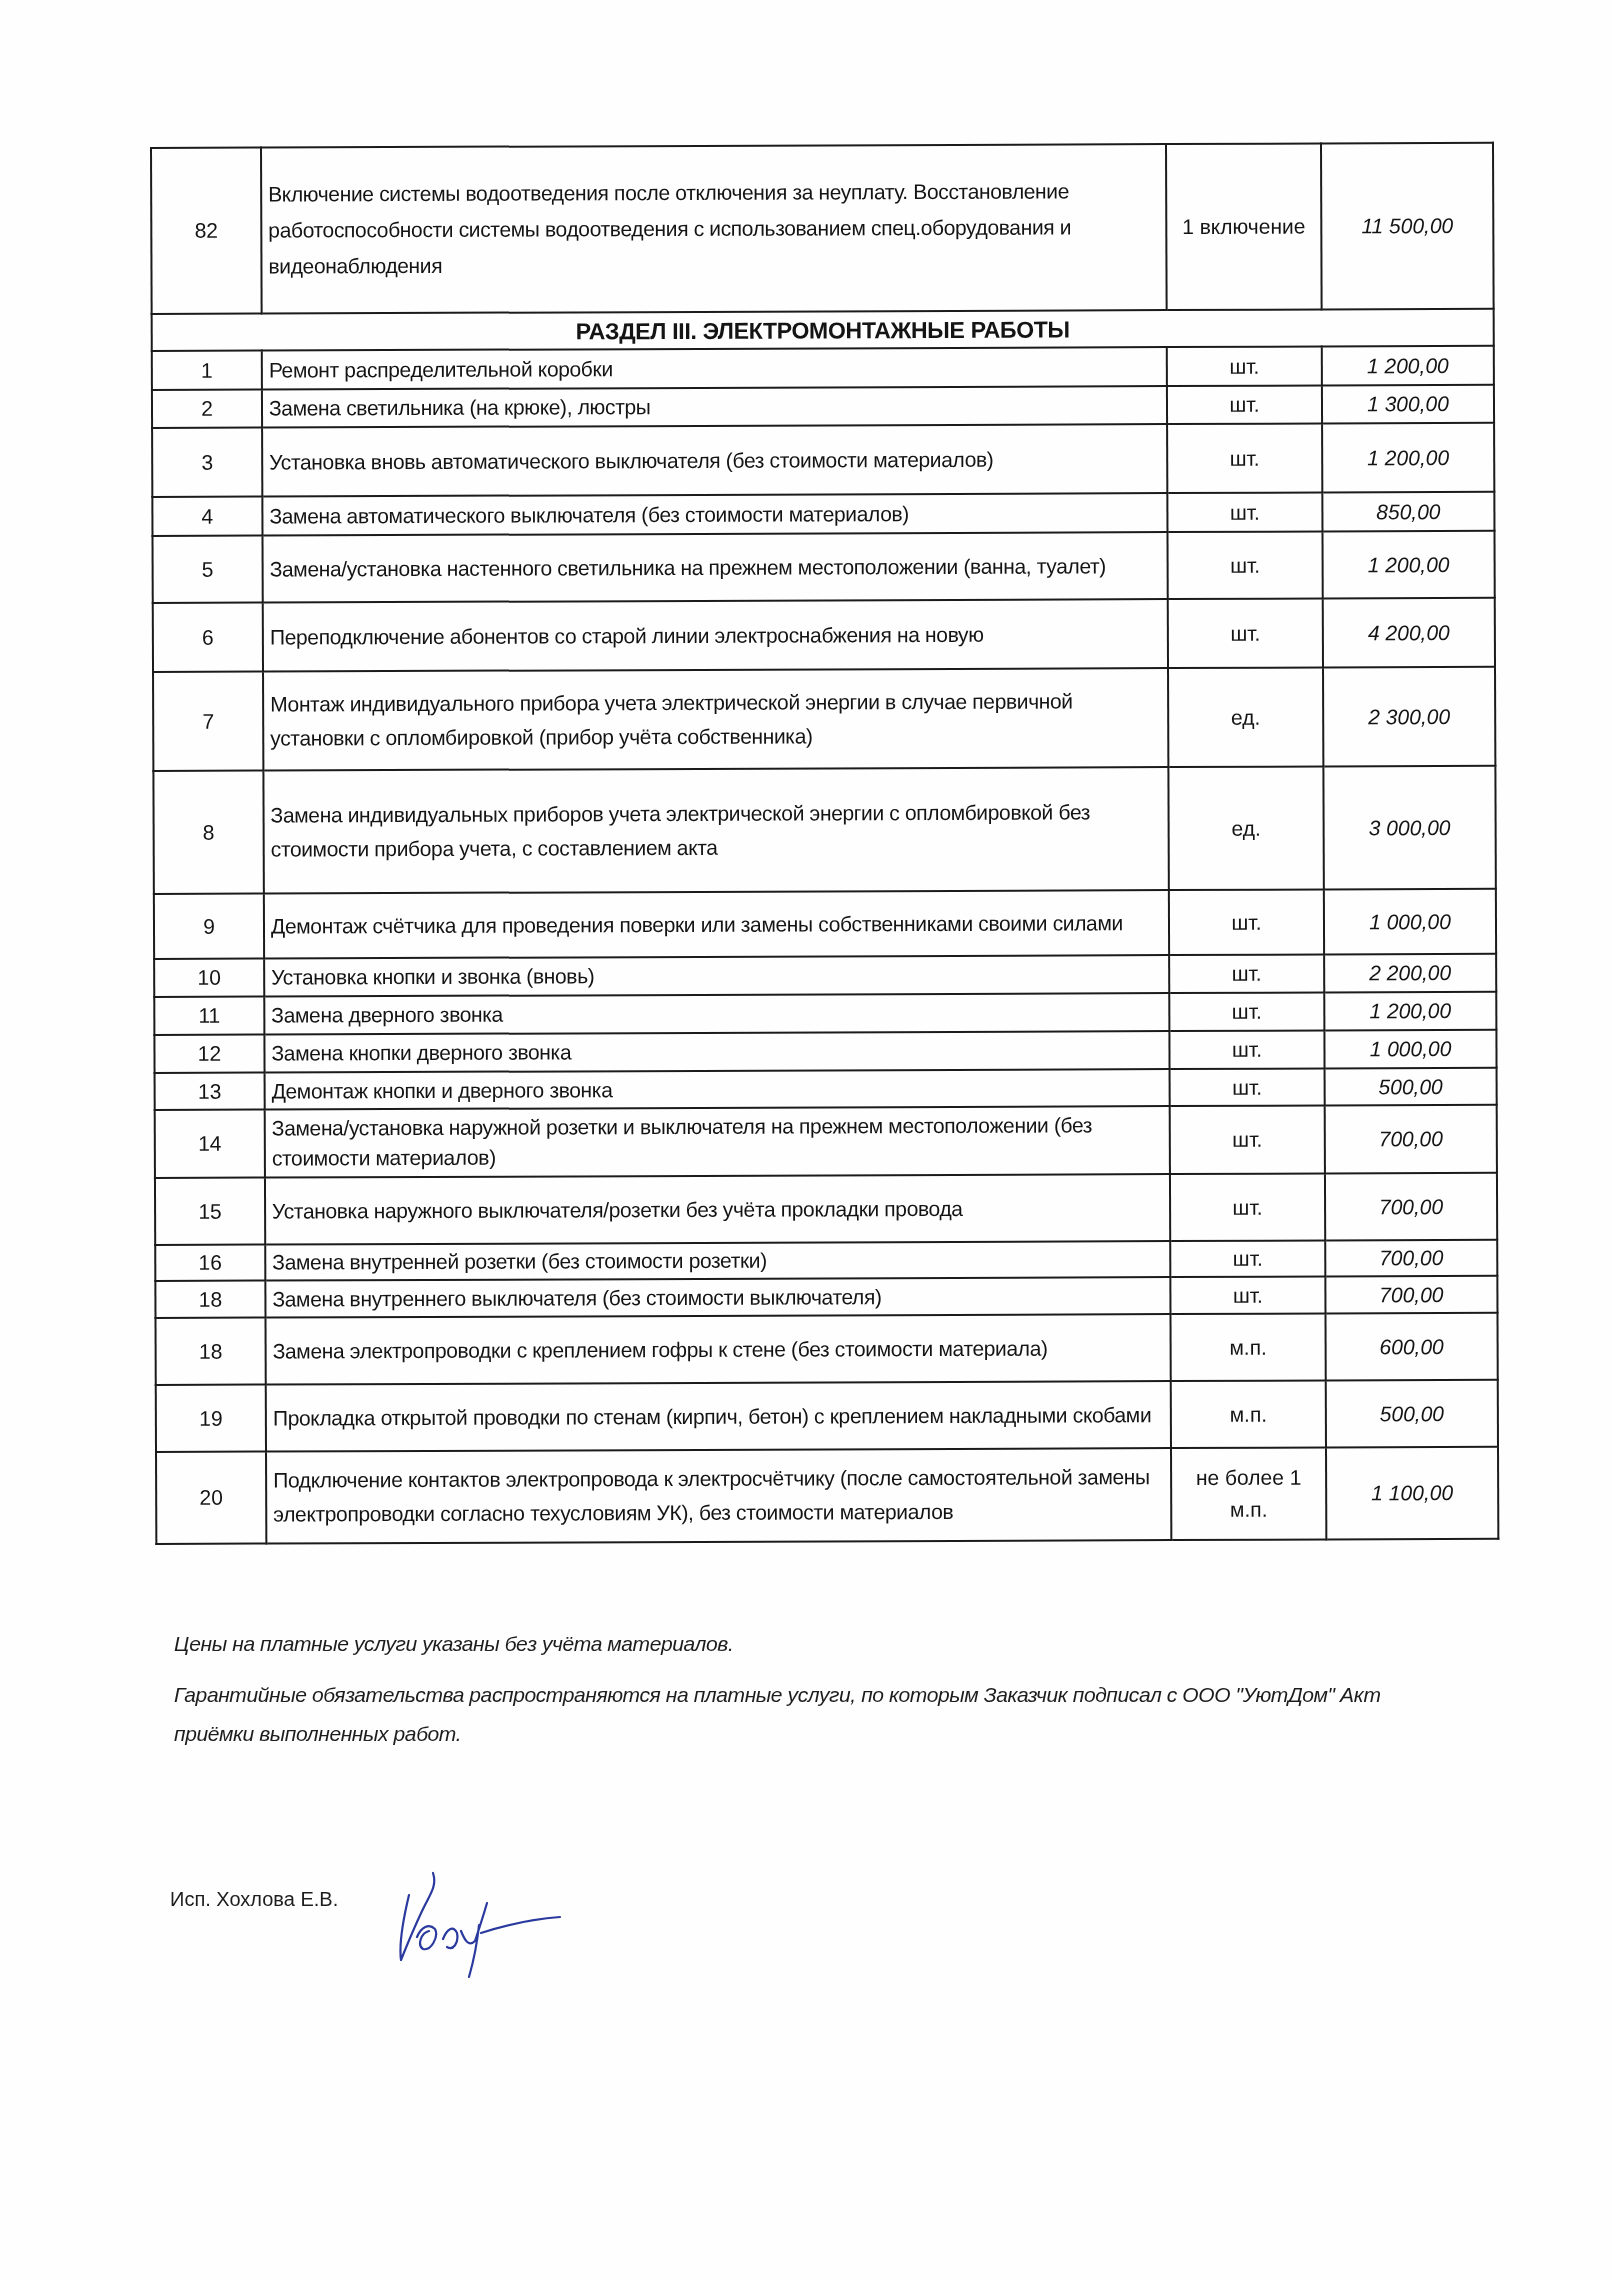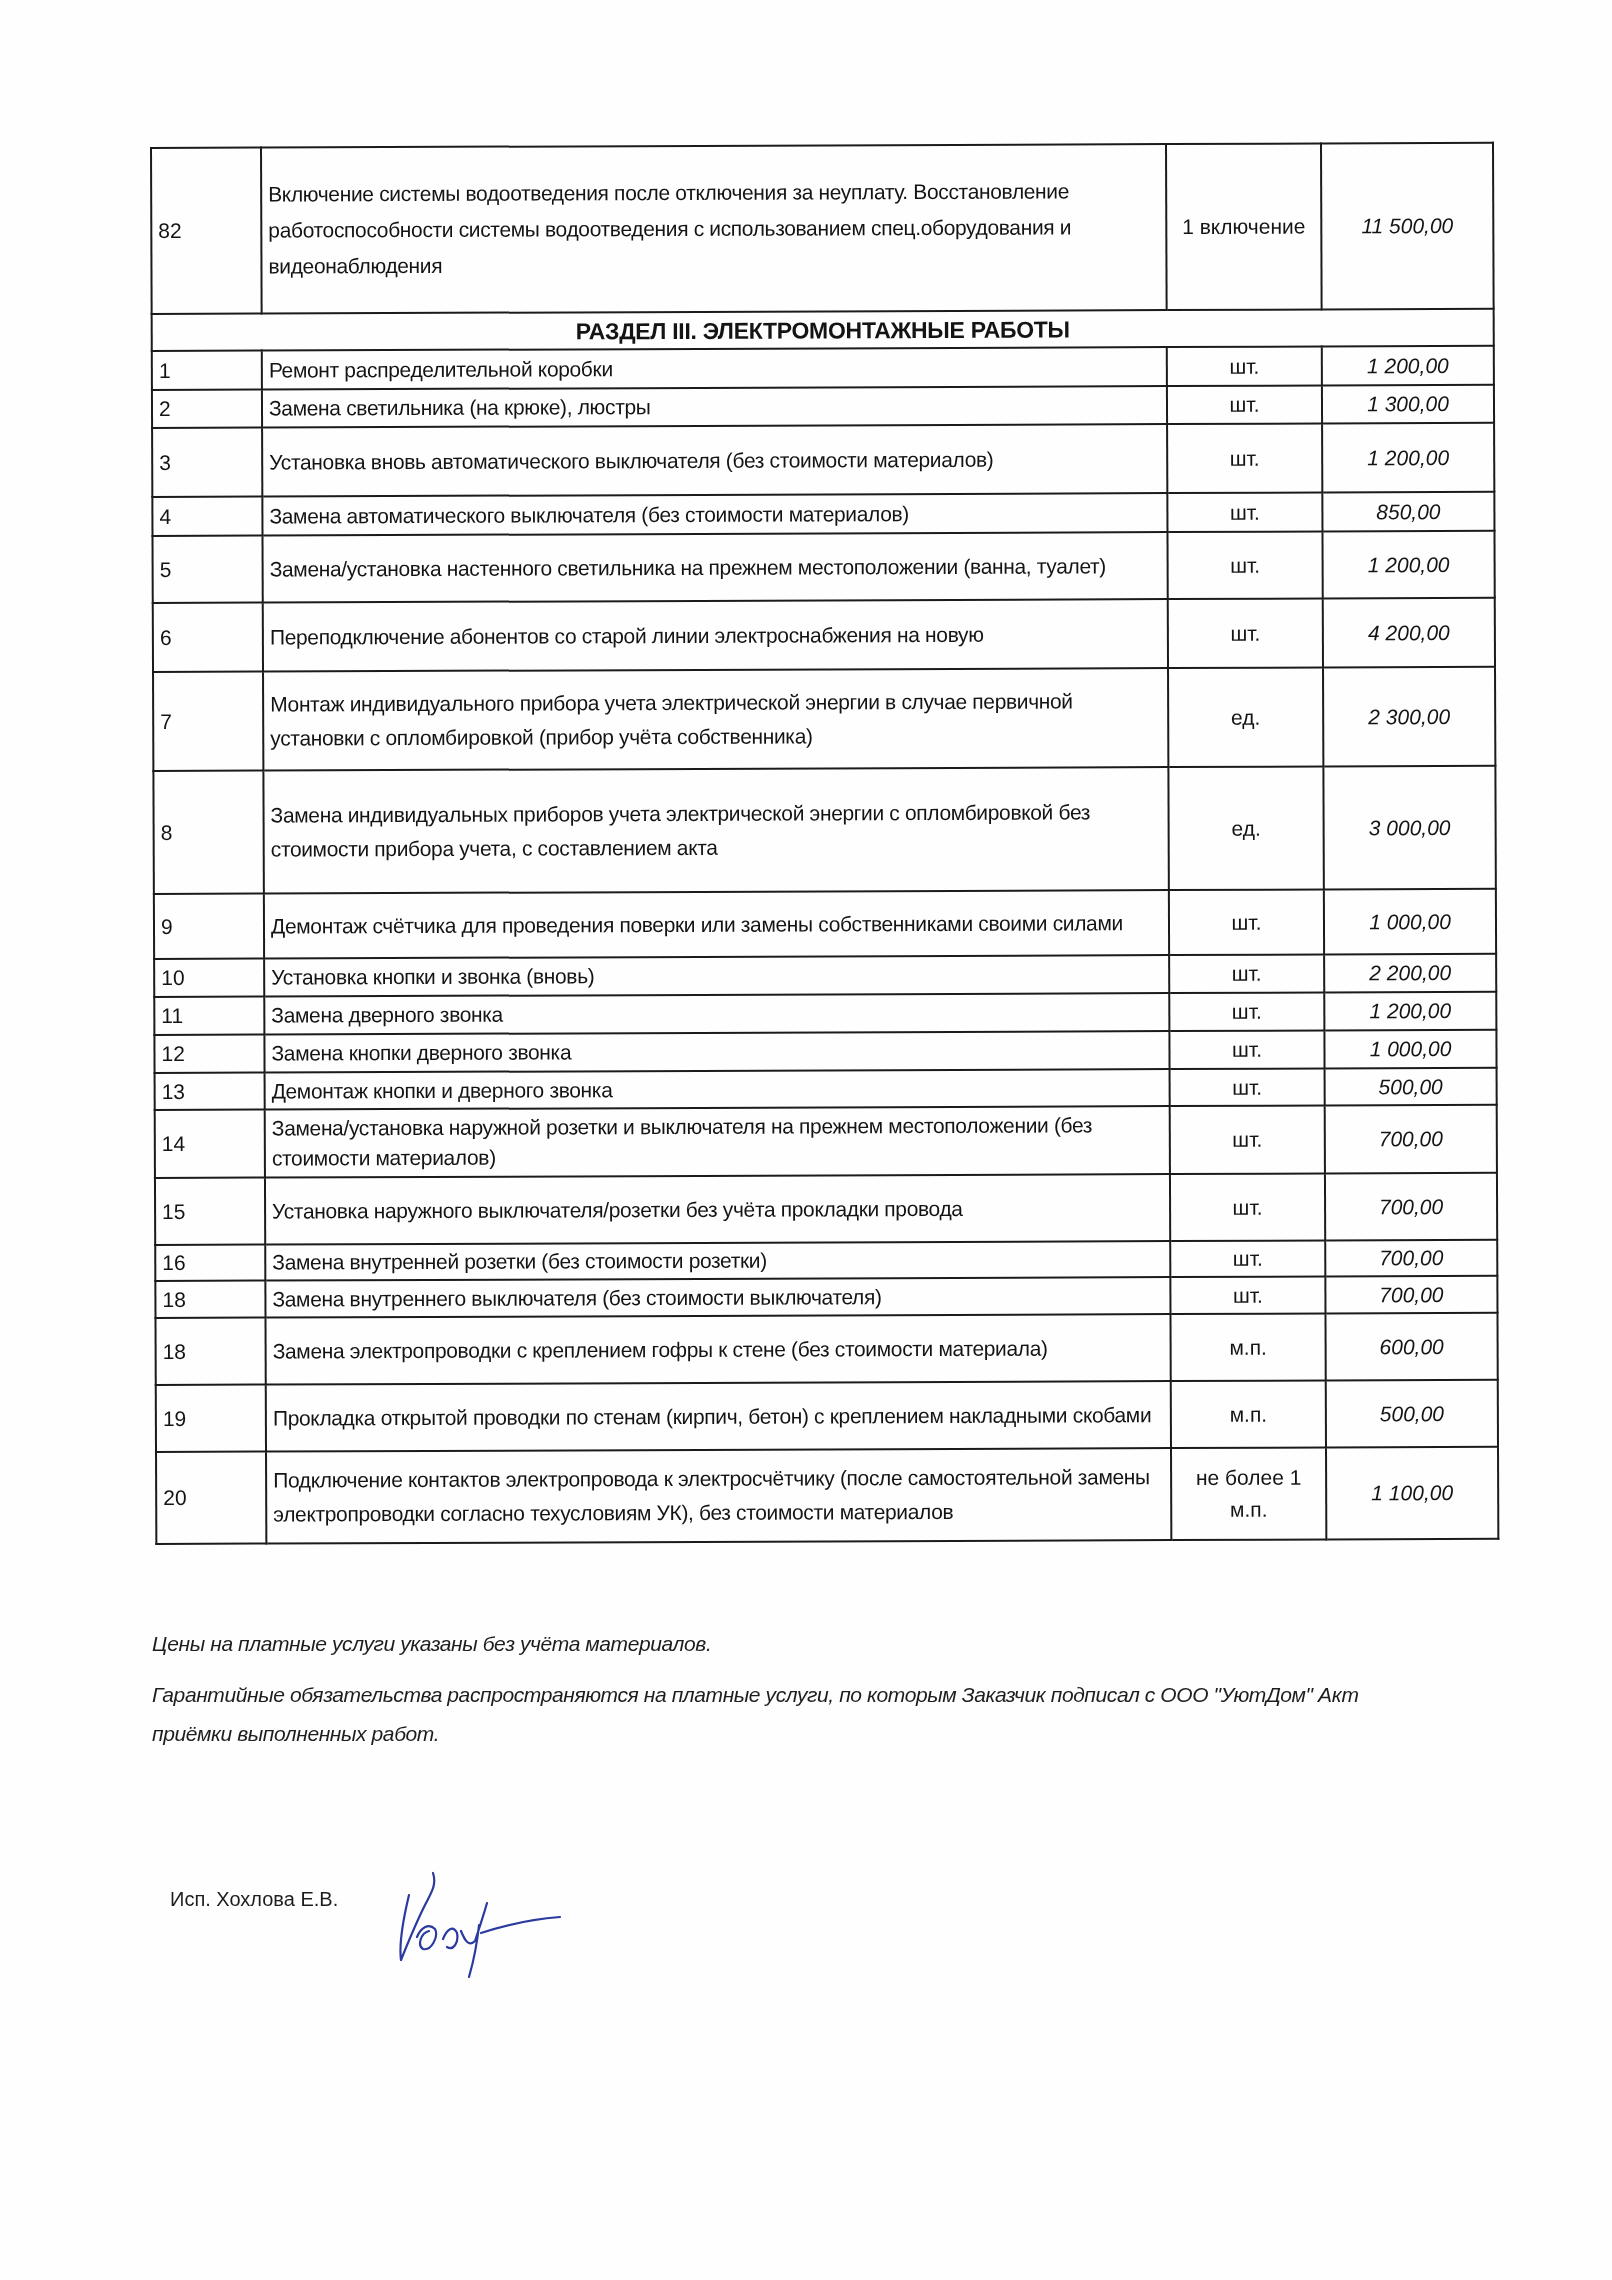--- a/index.html
+++ b/index.html
@@ -5,27 +5,27 @@
   html, body { margin: 0; padding: 0; background: #ffffff; }
   body { width: 1612px; height: 2280px; position: relative; overflow: hidden; color: #141414; }
   .page { position: absolute; left: 0; top: 0; width: 1612px; height: 2280px; background: #fefefe; }
   table.price {
     position: absolute; left: 150px; top: 147px; width: 1342px;
     border-collapse: collapse; table-layout: fixed;
     font-family: "Liberation Sans", sans-serif; font-size: 21px; line-height: 34px;
     transform: rotate(-0.22deg); transform-origin: left top;
   }
   table.price td { border: 2.5px solid #1b1b1b; padding: 0 6px; vertical-align: middle; }
-  td.num { text-align: left; }
+  td.num { text-align: center; }
   td.desc { text-align: left; padding-left: 4px; letter-spacing: -0.35px; }
   td.unit { text-align: center; }
   td.price-cell { text-align: center; font-style: italic; }
   td.section { text-align: center; font-weight: bold; font-size: 23px; letter-spacing: -0.3px; }
   col.c1 { width: 110px; } col.c2 { width: 905px; } col.c3 { width: 155px; } col.c4 { width: 172px; }
-  .notes { position: absolute; left: 152px; top: 1624px; width: 1300px;
+  .notes { position: absolute; left: 174px; top: 1624px; width: 1300px;
     font-family: "Liberation Sans", sans-serif; font-style: italic; font-size: 21px; line-height: 39px; letter-spacing: -0.4px; color: #1d1d1d; }
   .notes p { margin: 0 0 12px 0; }
   .signer { position: absolute; left: 170px; top: 1888px; font-family: "Liberation Sans", sans-serif; font-size: 20px; color: #1d1d1d; }
   .signature { position: absolute; left: 395px; top: 1865px; width: 170px; height: 115px; }
 </style>
 </head>
 <body>
 
 <div class="page">
 

